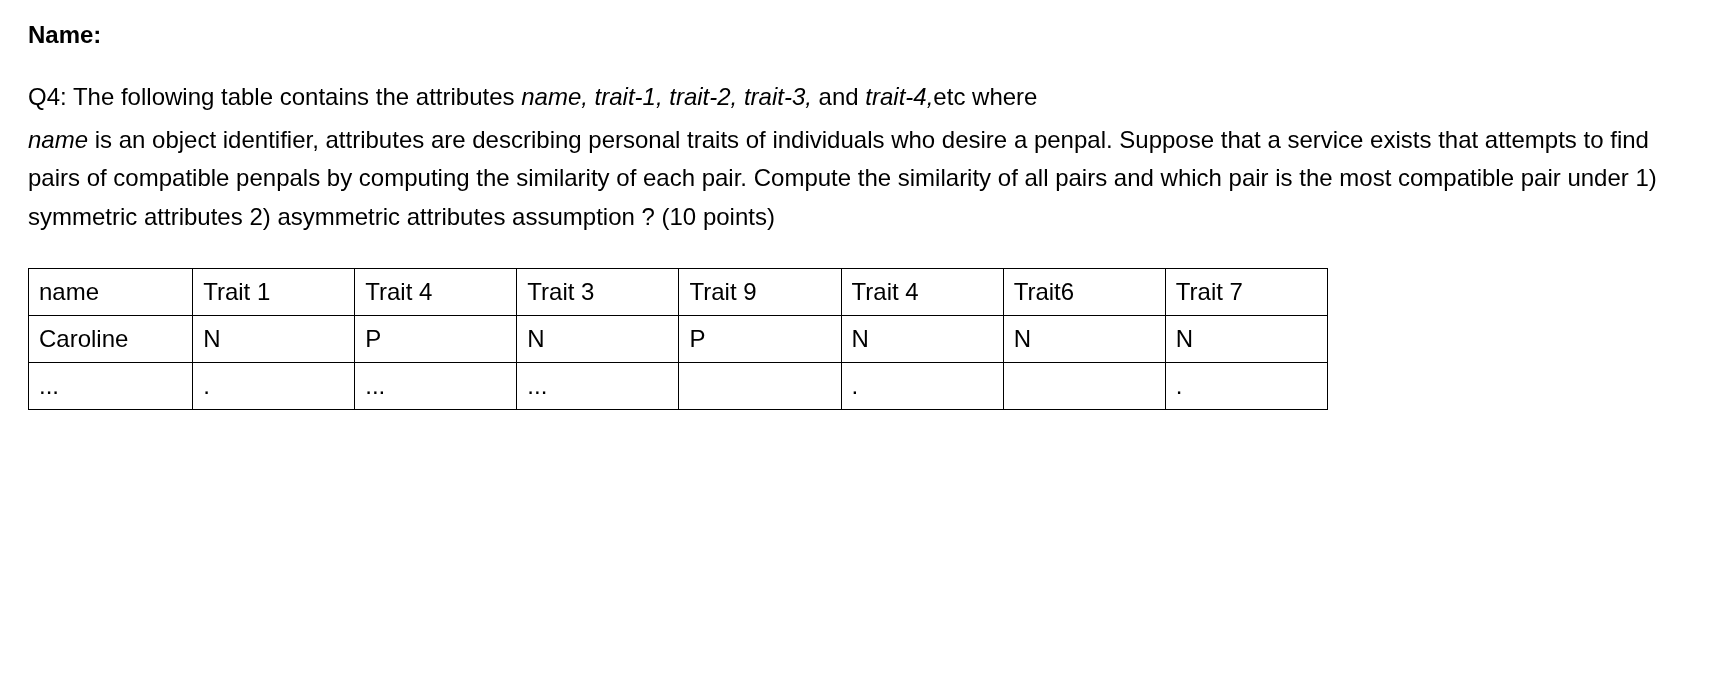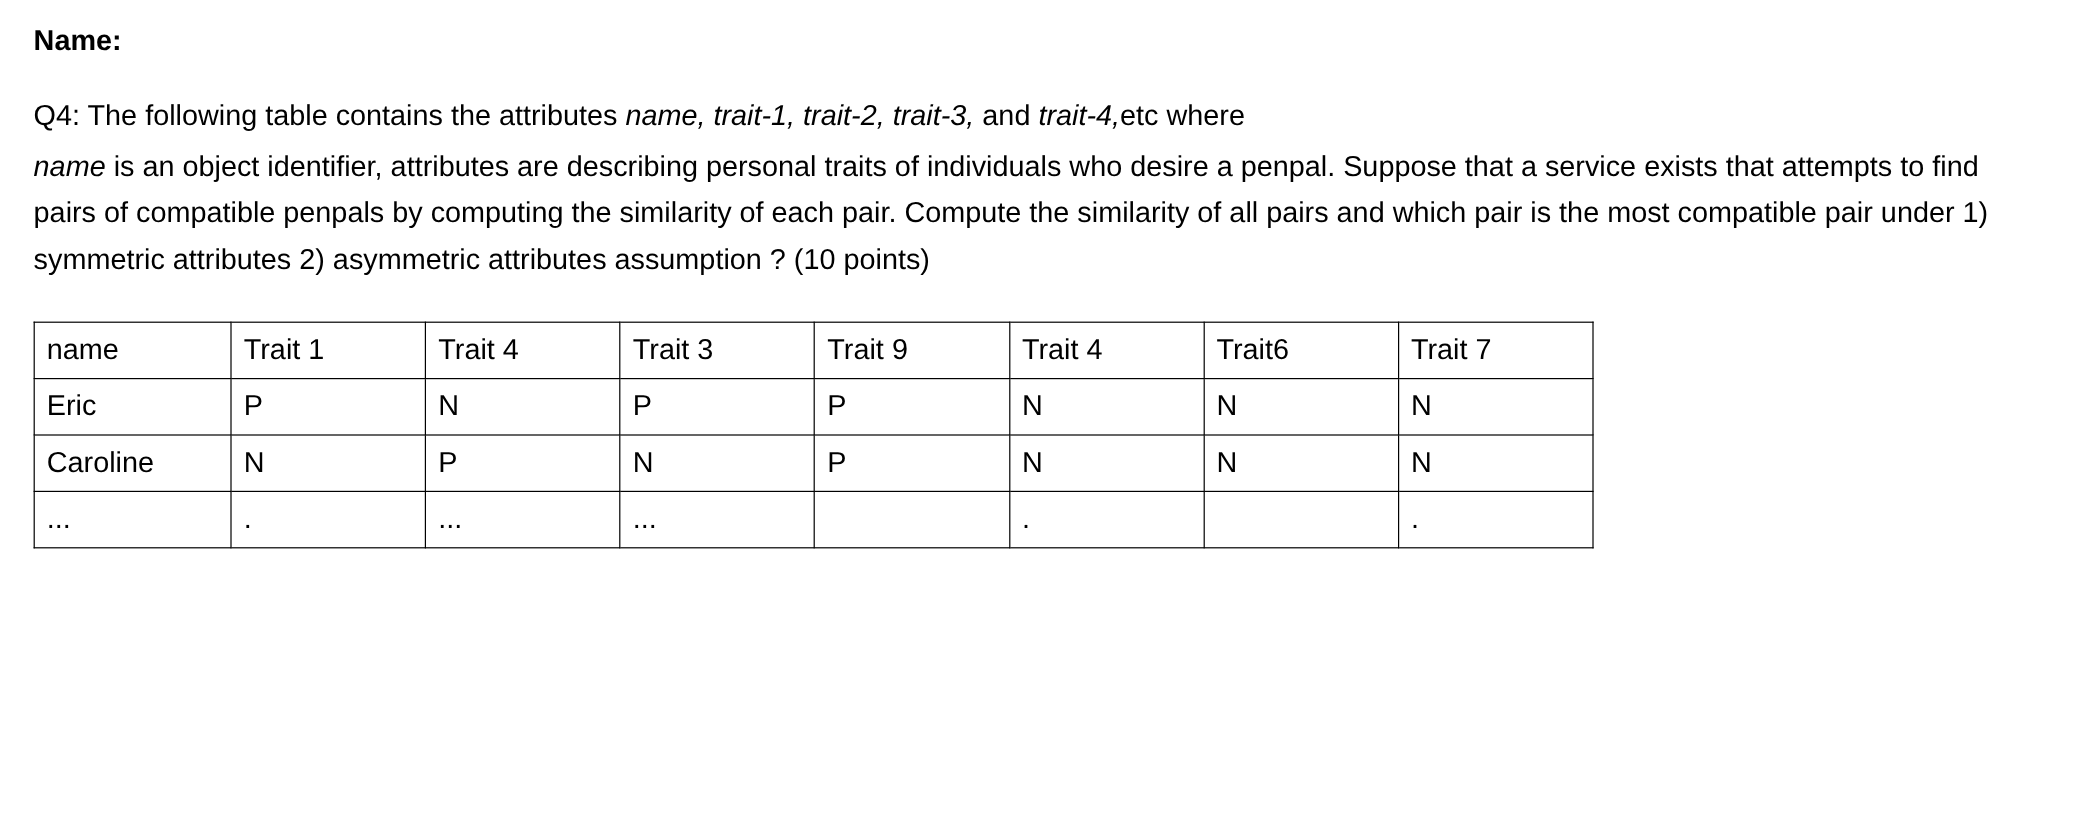--- a/index.html
+++ b/index.html
@@ -81,30 +81,20 @@
       <td>name</td>
       <td>Trait 1</td>
       <td>Trait 4</td>
       <td>Trait 3</td>
       <td>Trait 9</td>
       <td>Trait 4</td>
       <td>Trait6</td>
       <td>Trait 7</td>
     </tr>
     <tr>
-      <td>Eric</td>
-      <td>P</td>
-      <td>N</td>
-      <td>P</td>
-      <td>P</td>
-      <td>N</td>
-      <td>N</td>
-      <td>N</td>
-    </tr>
-    <tr>
       <td>Caroline</td>
       <td>N</td>
       <td>P</td>
       <td>N</td>
       <td>P</td>
       <td>N</td>
       <td>N</td>
       <td>N</td>
     </tr>
     <tr>

